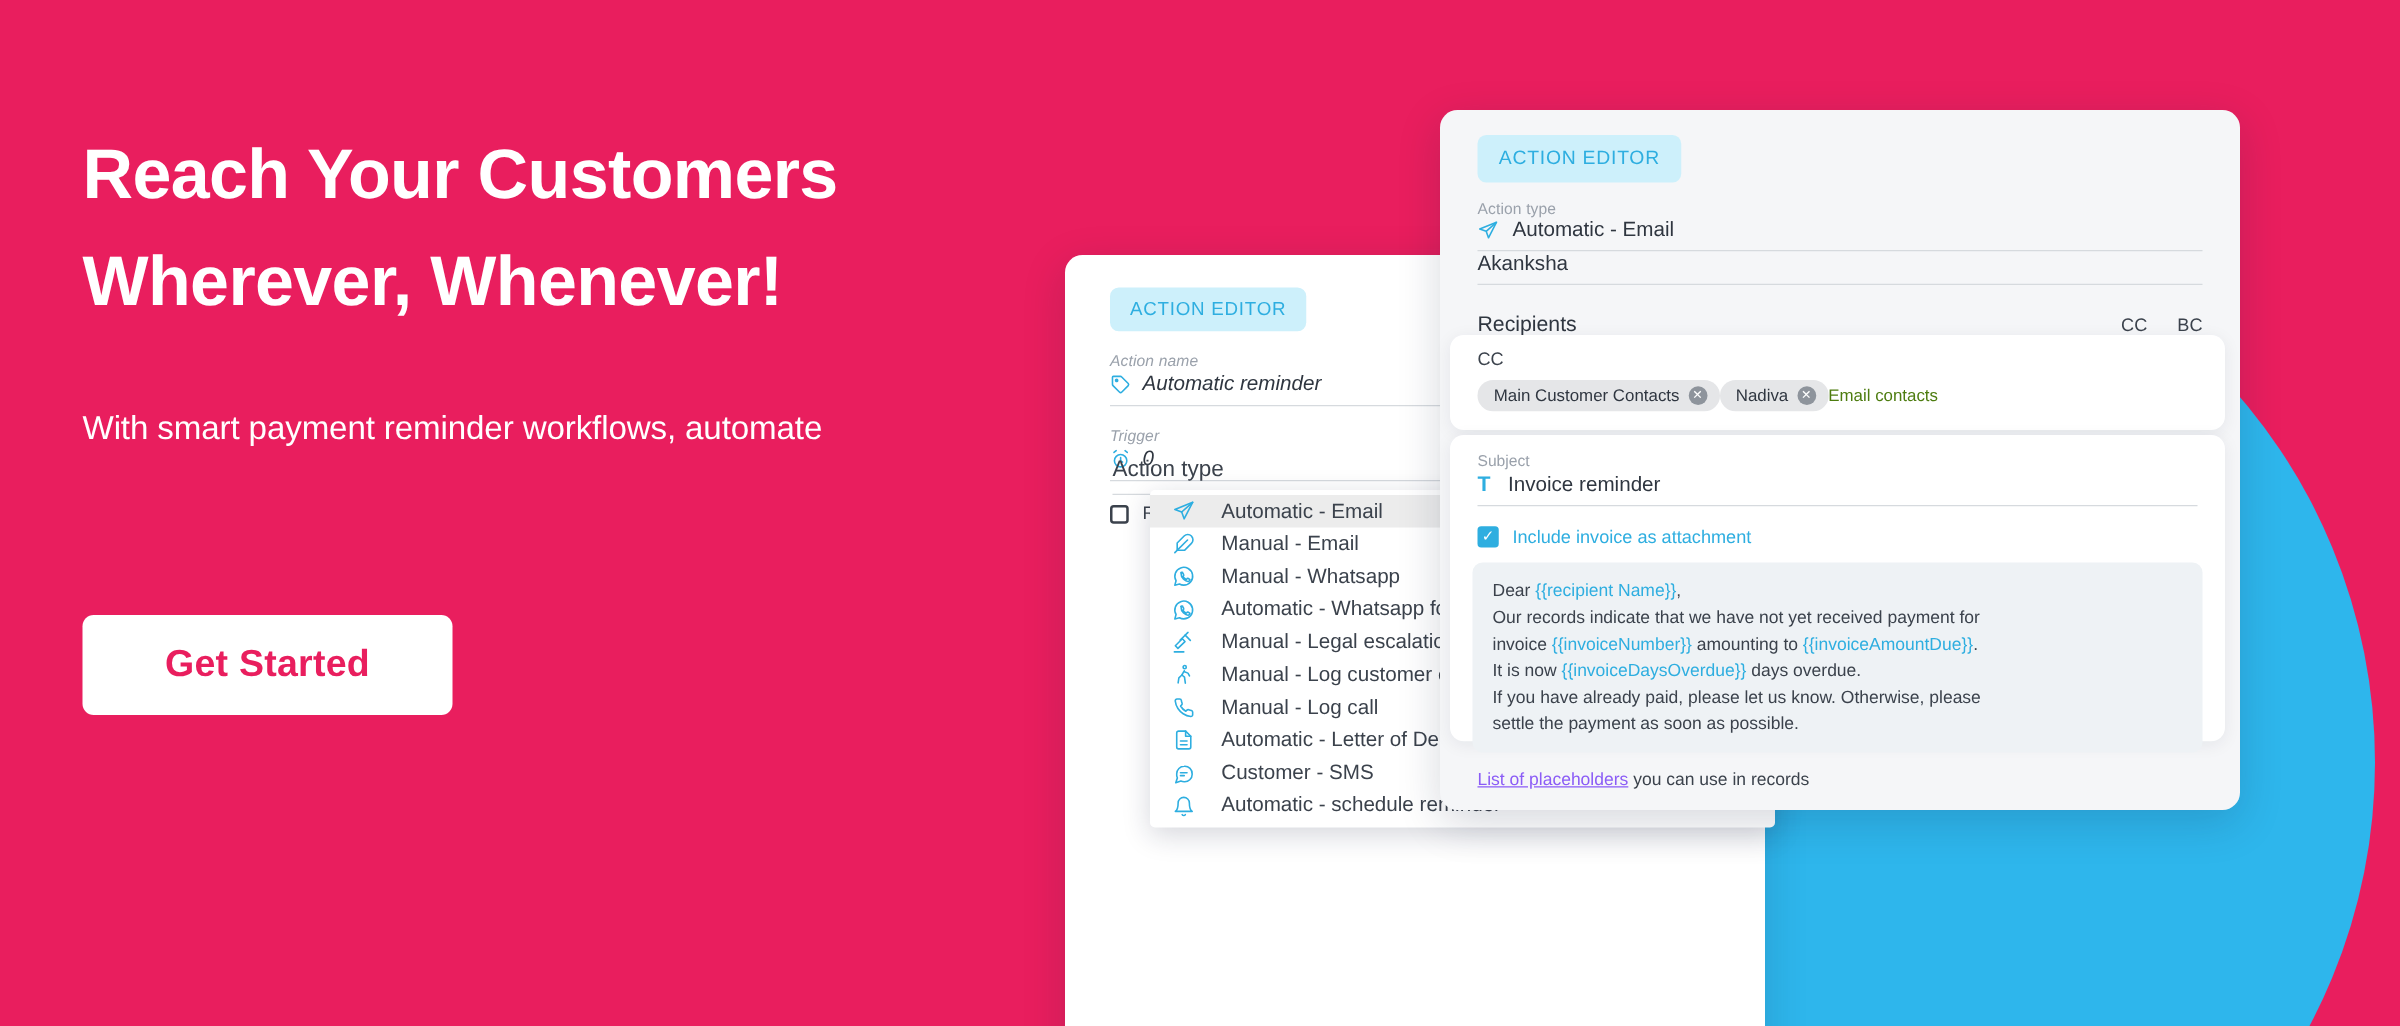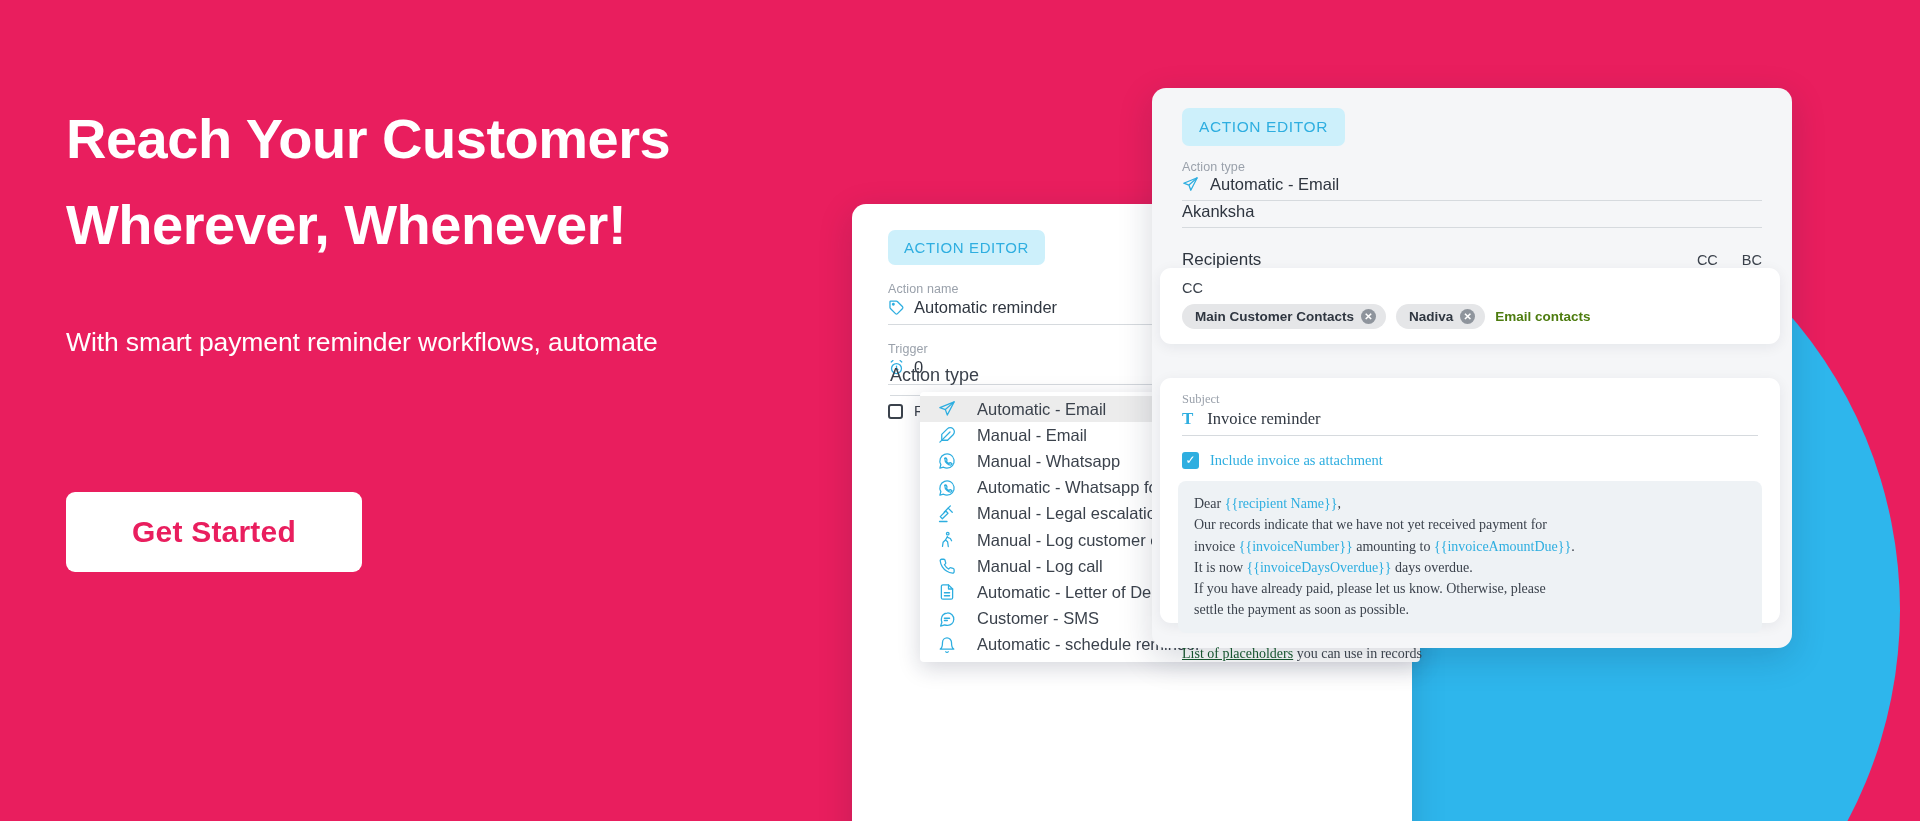--- a/index.html
+++ b/index.html
@@ -93,21 +93,21 @@
   }
   .underline { border-bottom: 1px solid #d6dade; }
   .ico { color: #2eaee0; display: inline-block; }
 
   
   #card-back {
     left: 852px; top: 204px;
     width: 560px; height: 680px;
   }
   #card-back .badge { margin: 26px 0 0 36px; padding: 9px 16px; }
-  #card-back .row { margin: 0 0 0 36px; width: 470px; }
+  #card-back .row { margin: 0 0 0 36px; width: 470px; font-style: italic; }
   #card-back .lbl { margin-top: 17px; }
   #card-back .val {
     display: flex; align-items: center; gap: 9px;
     padding: 2px 0 7px 0;
   }
   .checkrow {
     display: flex; align-items: center; gap: 11px;
     margin: 18px 0 0 36px;
     font-size: 14.5px; color: #3b424c;
   }
@@ -177,23 +177,23 @@
   .subpanel {
     position: absolute;
     left: 1160px;
     width: 620px;
     background: #ffffff;
     border-radius: 11px;
     box-shadow: 0 3px 14px rgba(20,30,60,0.07);
     z-index: 9;
   }
   #panel-cc { top: 268px; height: 76px; }
-  #panel-mail { top: 378px; height: 245px; font-family: Liberation Serif, serif; }
+  #panel-mail { top: 348px; height: 245px; }
   .cc-label { margin: 12px 0 0 22px; font-size: 14.5px; color: #3b424c; }
-  .chips { display: flex; align-items: center; gap: 10px; margin: 8px 0 0 22px; font-weight: bold; }
+  .chips { display: flex; align-items: center; margin: 8px 0 0 22px; }
   .chip {
     display: flex; align-items: center; gap: 7px;
     background: #e5e6e8;
     border-radius: 14px;
     padding: 5px 10px 5px 13px;
     font-size: 13.5px;
     color: #2f3640;
     white-space: nowrap;
   }
   .chip-x {
@@ -228,21 +228,21 @@
     padding: 12px 16px;
     font-size: 14px;
     line-height: 1.52;
     color: #3b424c;
   }
   .ph { color: #2eaee0; }
   .placeholder-note {
     margin: 13px 0 0 22px;
     font-size: 14px; color: #3b424c;
   }
-  .placeholder-note a { color: #14532d; text-decoration: underline; cursor: pointer; }
+  .placeholder-note a { color: #8b5cf6; text-decoration: underline; cursor: pointer; }
   svg { display: block; }
 </style>
 </head>
 <body>
 
 <div class="stage">
 
   <div class="blue-blob"></div>
 
   <div class="copy">

